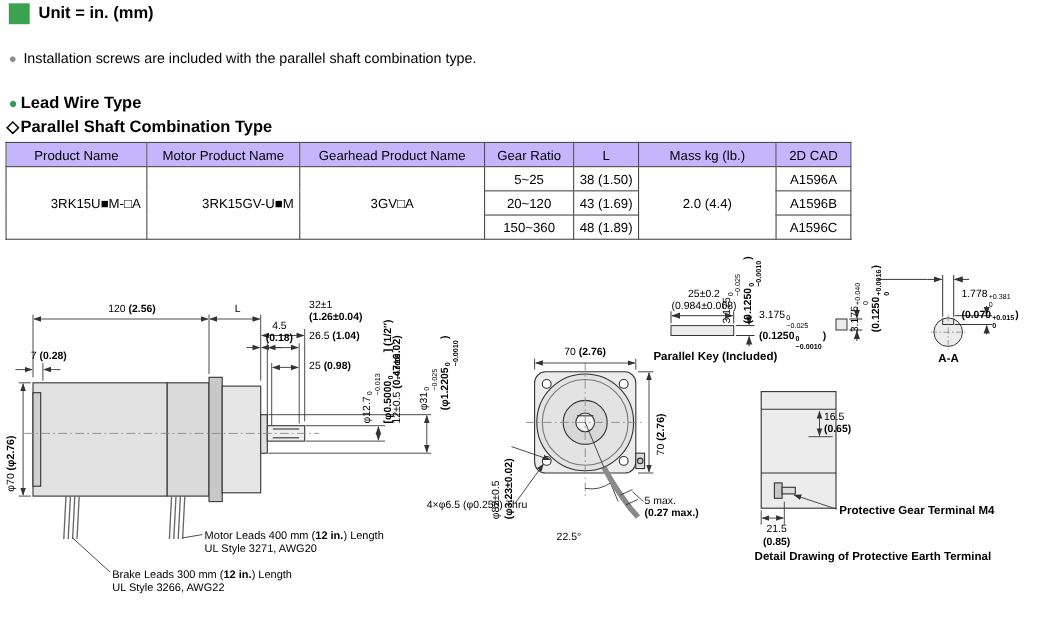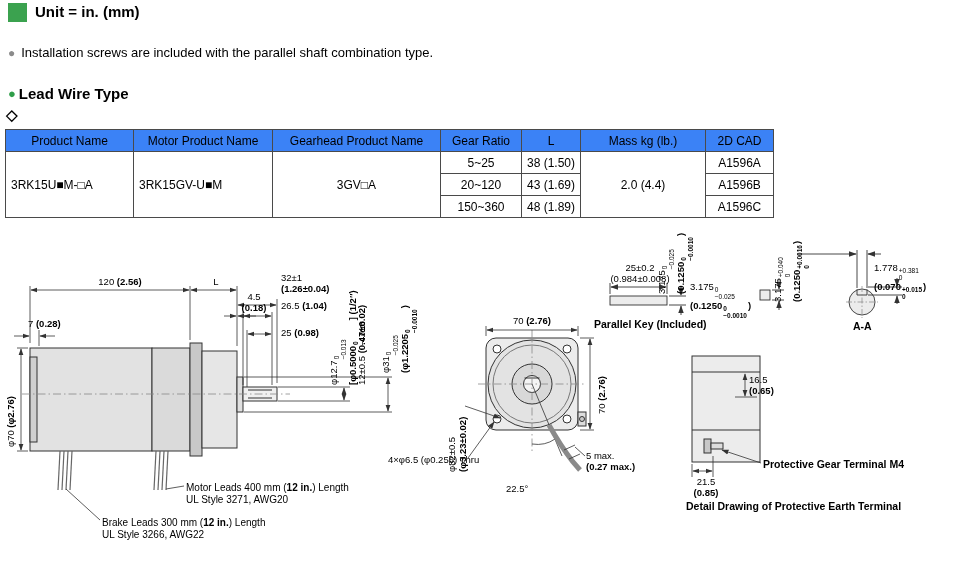--- a/index.html
+++ b/index.html
@@ -9,23 +9,23 @@
   .hdr-sq{width:19px;height:19px;background:#3ba24f;align-self:center}
   .hdr-title{font-size:21px;font-weight:bold}
   .hdr-unit{font-size:15px;font-weight:bold}
   .note{left:8px;top:45px;font-size:13px;display:flex;align-items:center;gap:6px}
   .bullet-gray{color:#8b8b8b;font-size:12px}
   .sec{left:8px;top:85px;font-size:15px;font-weight:bold;display:flex;align-items:center;gap:3px}
   .bullet-green{color:#2f9e49;font-size:13px}
   .subsec{left:6px;top:106px;font-size:15px;font-weight:bold;display:flex;align-items:center;gap:1px}
   table{border-collapse:collapse;table-layout:fixed}
   th,td{border:1px solid #4a4a4a;font-size:12px;padding:1px 5px;height:19px;overflow:hidden;white-space:nowrap}
-  th{background:#3b82f6;font-weight:normal;text-align:center}
+  th{background:#c4b5fd;font-weight:normal;text-align:center}
   td{text-align:center}
-  td.l{text-align:left}
+  td.l{text-align:right}
   .lbl{position:absolute;font-size:9.5px;line-height:1.18;white-space:nowrap}
   .ctr{text-align:center}
   .vlbl{transform:rotate(-90deg);transform-origin:0 0}
   .tol{display:inline-flex;flex-direction:column;justify-content:center;font-size:6.5px;line-height:1.1;vertical-align:-2px;margin:0 1px;text-align:left}
   .cap{font-weight:bold;font-size:10.5px}
   .leadnote{font-size:10px}
 </style>
 </head>
 <body>
 
@@ -39,20 +39,21 @@
   <span>Installation screws are included with the parallel shaft combination type.</span>
 </div>
 
 <div class="abs sec">
   <span class="bullet-green">●</span>
   <span>Lead Wire Type</span>
 </div>
 
 <div class="abs subsec">
   <span>◇</span>
+  <span>Parallel Shaft Combination Type</span>
 </div>
 
 <div class="abs" style="left:5px;top:129px">
   <table>
     <colgroup>
       <col style="width:128px">
         <col style="width:139px">
         <col style="width:168px">
       <col style="width:81px">
         <col style="width:54px">

